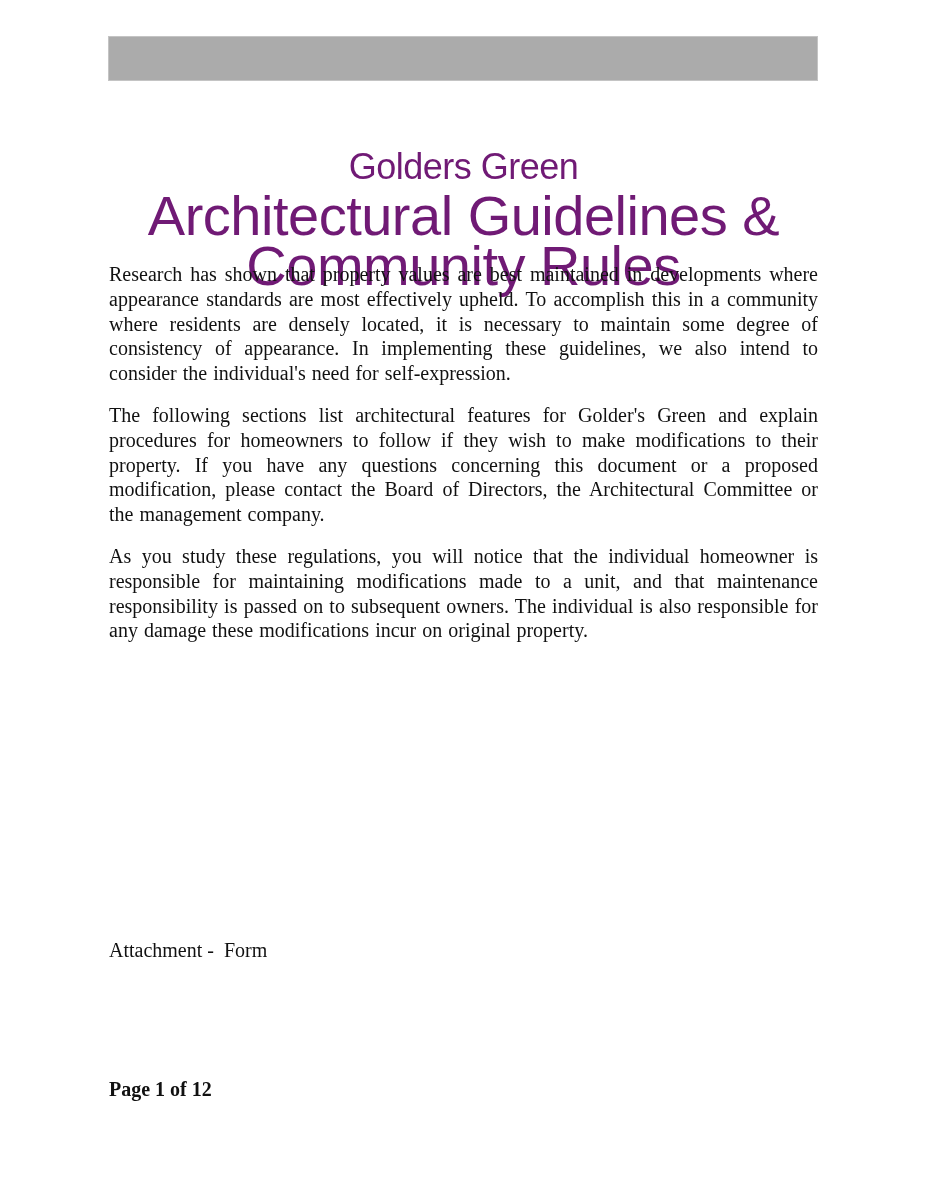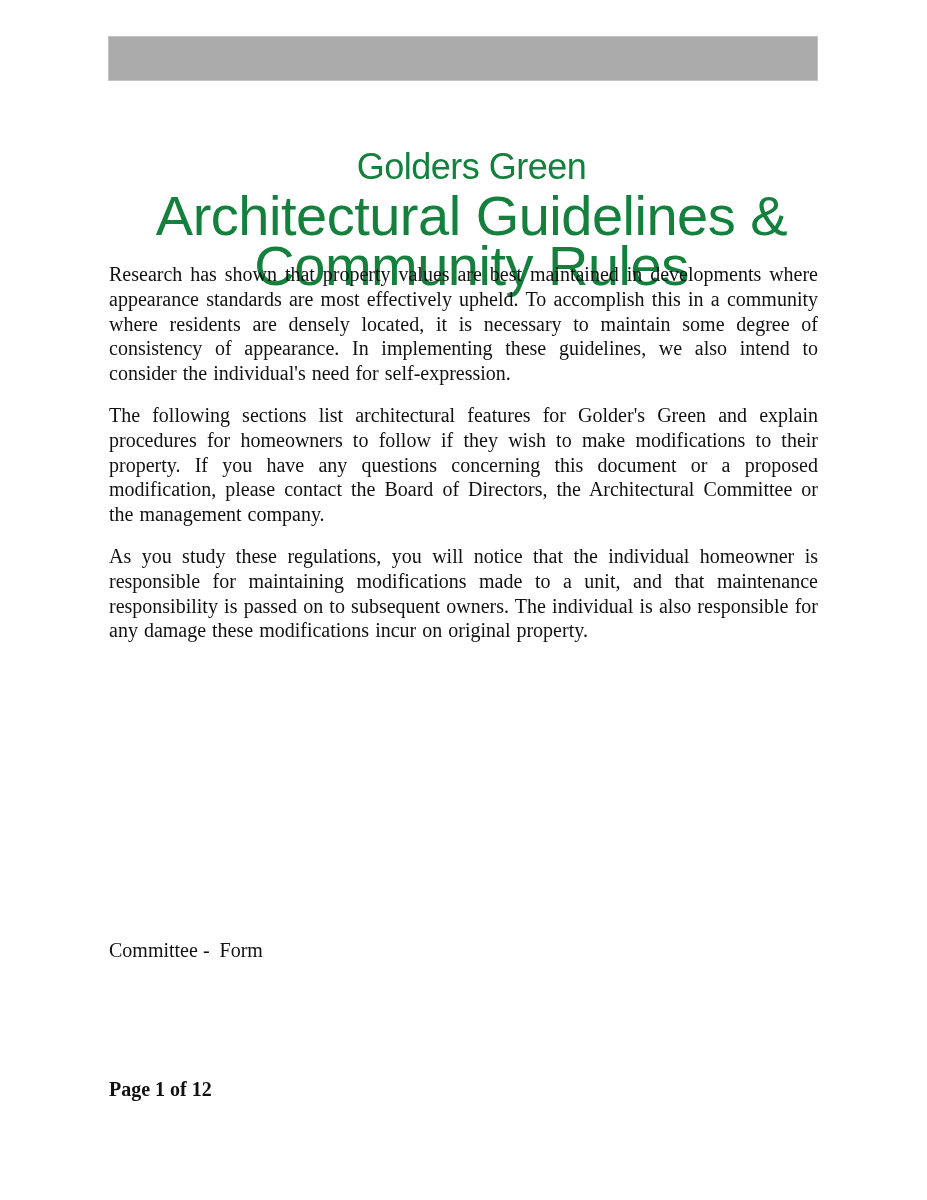--- a/index.html
+++ b/index.html
@@ -26,22 +26,21 @@
     box-sizing: border-box;
   }
   .title-block {
     position: absolute;
     left: 80px;
     top: 143px;
     width: 767px;
     text-align: center;
     font-family: "Liberation Sans", sans-serif;
     font-weight: 400;
-    color: #15803d;
-    margin-left: 8px;
+    color: #701a75;
   }
   .title-line1 {
     font-size: 36px;
     line-height: 48px;
     letter-spacing: -0.5px;
   }
   .title-line2 {
     font-size: 56px;
     line-height: 50px;
     letter-spacing: -0.5px;
@@ -85,17 +84,17 @@
     <div class="title-line1">Golders Green</div>
     <div class="title-line2">Architectural Guidelines &amp; Community Rules</div>
   </div>
 
   <div class="body-text">
     <p>Research has shown that property values are best maintained in developments where appearance standards are most effectively upheld.  To accomplish this in a community where residents are densely located, it is necessary to maintain some degree of consistency of appearance.  In implementing these guidelines, we also intend to consider the individual's need for self-expression.</p>
     <p>The following sections list architectural features for Golder's Green and explain procedures for homeowners to follow if they wish to make modifications to their property.  If you have any questions concerning this document or a proposed modification, please contact the Board of Directors, the Architectural Committee or the management company.</p>
     <p>As you study these regulations, you will notice that the individual homeowner is responsible for maintaining modifications made to a unit, and that maintenance responsibility is passed on to subsequent owners.  The individual is also responsible for any damage these modifications incur on original property.</p>
   </div>
 
-  <div class="attachment-line">Committee -  Form</div>
+  <div class="attachment-line">Attachment -  Form</div>
 
   <div class="page-footer">Page 1 of 12</div>
 
 </div>
 
 </body></html>

